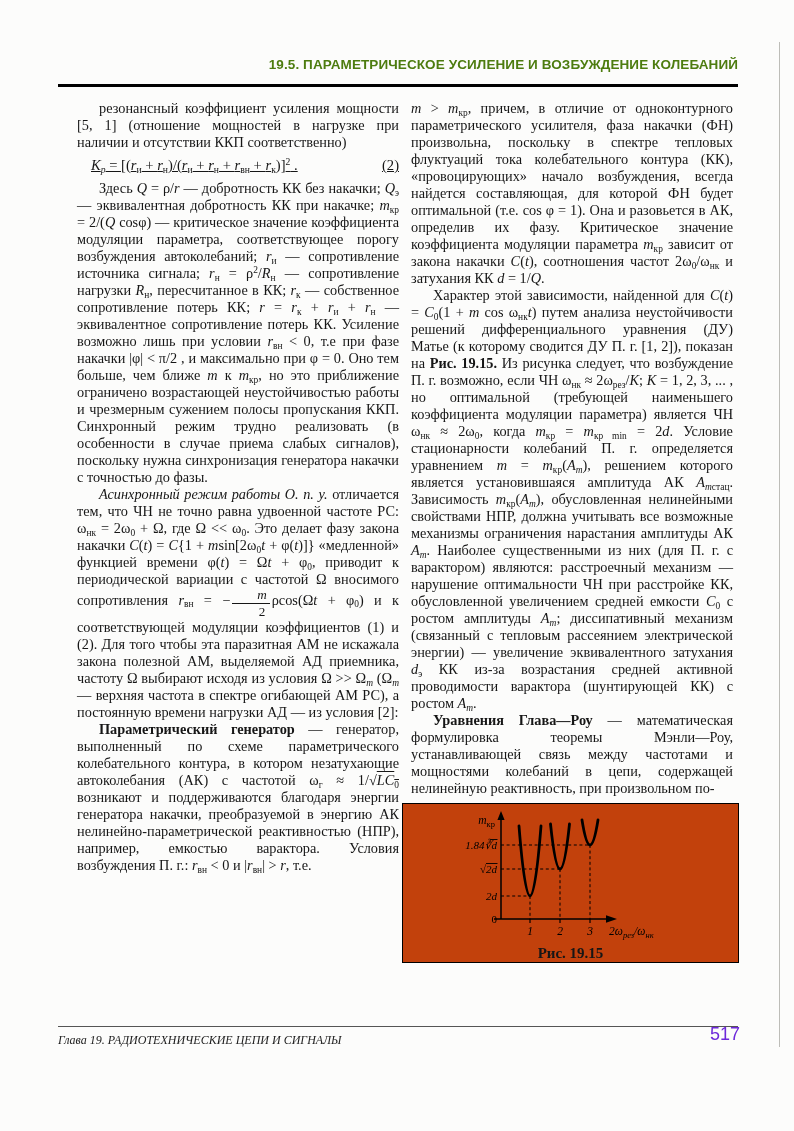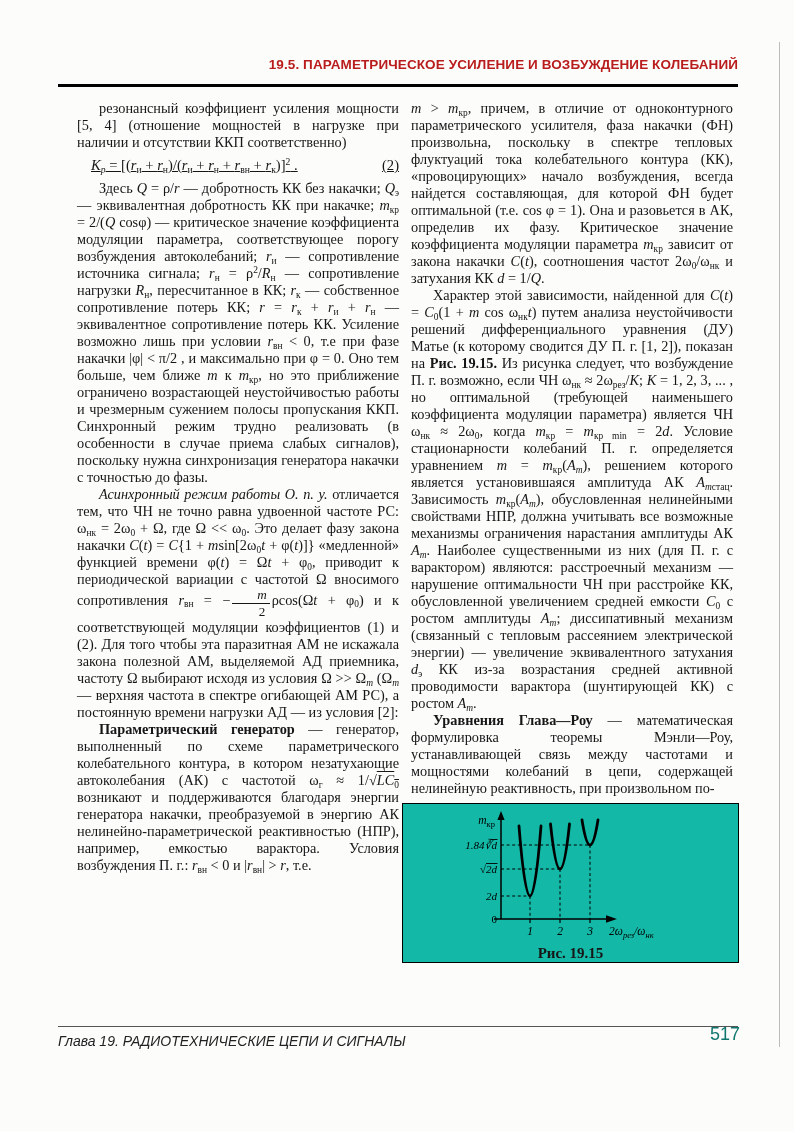--- a/index.html
+++ b/index.html
@@ -4,68 +4,68 @@
 <style>
   html,body{margin:0;padding:0;}
   body{
     width:794px;height:1131px;position:relative;overflow:hidden;
     background:#fcfcfb;color:#161616;
     font-family:"Liberation Serif",serif;
   }
   .running-head{
     position:absolute;top:57px;left:58px;width:680px;text-align:right;
     font-family:"Liberation Sans",sans-serif;font-size:13.5px;font-weight:bold;
-    letter-spacing:.1px;color:#b91c1c;
+    letter-spacing:.1px;color:#4d7c0f;
   }
   .head-rule{position:absolute;top:84px;left:58px;width:680px;height:3px;background:#000;}
   .columns{position:absolute;top:100px;left:77px;width:656px;display:flex;gap:12px;align-items:flex-start;}
   .col{width:322px;font-size:14.3px;line-height:17px;text-align:justify;}
   p.para{margin:0;text-indent:22px;}
   p.noindent{text-indent:0;}
   i{font-style:italic;}
   sub,sup{font-size:.66em;line-height:0;}
   sub{vertical-align:-.3em;}
   sup{vertical-align:.5em;}
   .equation{margin:6px 0 6px 14px;display:flex;align-items:baseline;font-size:14.6px;text-decoration:underline;}
   .eq-body{flex:1;}
   .eq-num{margin-left:8px;}
   .eq-plain{margin:8px 0 8px 28px;font-size:14.6px;}
   .frac{display:inline-block;vertical-align:-.85em;text-align:center;line-height:1.05;font-size:.92em;margin:0 2px;}
   .frac .fnum{display:block;border-bottom:1px solid #161616;padding:0 3px 1px;}
   .frac .fden{display:block;padding-top:1px;}
   .ovl{text-decoration:overline;}
   figure.figure-box{
     margin:6px 0 0 -9px;width:337px;height:160px;box-sizing:border-box;
-    border:1px solid #000;padding:5px 0 0;background:#14b8a6;
+    border:1px solid #000;padding:5px 0 0;background:#c2410c;
   }
   figure.figure-box svg{display:block;}
   figcaption{text-align:center;font-weight:bold;font-size:15px;margin-top:4px;font-family:"Liberation Serif",serif;}
   .footer-rule{position:absolute;top:1026px;left:58px;width:680px;height:1px;background:#555;}
   .footer-left{
     position:absolute;top:1033px;left:58px;
-    font-family:Liberation Sans, sans-serif;font-style:italic;font-size:14px;color:#222;
+    font-family:Liberation Serif, serif;font-style:italic;font-size:12px;color:#222;
   }
   .footer-page{
     position:absolute;top:1024px;right:54px;
-    font-family:"Liberation Sans",sans-serif;font-size:18px;color:#0f766e;
+    font-family:"Liberation Sans",sans-serif;font-size:18px;color:#6d28d9;
   }
   .scan-edge{position:absolute;top:42px;right:14px;width:1px;height:1005px;background:#bdbdb8;}
 </style>
 </head>
 <body>
 
 <div class="running-head">
   <span>19.5. ПАРАМЕТРИЧЕСКОЕ УСИЛЕНИЕ И ВОЗБУЖДЕНИЕ КОЛЕБАНИЙ</span>
 </div>
 <div class="head-rule"></div>
 
 <div class="columns">
 
   <div class="col">
-    <p class="para">резонансный коэффициент усиления мощности [5, 4] (отношение мощностей в нагрузке при наличии и отсутствии ККП соответственно)</p>
+    <p class="para">резонансный коэффициент усиления мощности [5, 1] (отношение мощностей в нагрузке при наличии и отсутствии ККП соответственно)</p>
     <div class="equation">
       <span class="eq-body"><i>K<sub>p</sub></i> = [(<i>r</i><sub>и</sub> + <i>r</i><sub>н</sub>)/(<i>r</i><sub>и</sub> + <i>r</i><sub>н</sub> + <i>r</i><sub>вн</sub> + <i>r</i><sub>к</sub>)]<sup>2</sup> .</span>
       <span class="eq-num">(2)</span>
     </div>
     <p class="para">Здесь <i>Q</i> = ρ/<i>r</i> — добротность КК без накачки; <i>Q</i><sub>э</sub> — эквивалентная добротность КК при накачке; <i>m</i><sub>кр</sub> = 2/(<i>Q</i> cosφ) — критическое значение коэффициента модуляции параметра, соответствующее порогу возбуждения автоколебаний; <i>r</i><sub>и</sub> — сопротивление источника сигнала; <i>r</i><sub>н</sub> = ρ<sup>2</sup>/<i>R</i><sub>н</sub> — сопротивление нагрузки <i>R</i><sub>н</sub>, пересчитанное в КК; <i>r</i><sub>к</sub> — собственное сопротивление потерь КК; <i>r</i> = <i>r</i><sub>к</sub> + <i>r</i><sub>и</sub> + <i>r</i><sub>н</sub> — эквивалентное сопротивление потерь КК. Усиление возможно лишь при условии <i>r</i><sub>вн</sub> &lt; 0, т.е при фазе накачки |φ| &lt; π/2 , и максимально при φ = 0. Оно тем больше, чем ближе <i>m</i> к <i>m</i><sub>кр</sub>, но это приближение ограничено возрастающей неустойчивостью работы и чрезмерным сужением полосы пропускания ККП. Синхронный режим трудно реализовать (в особенности в случае приема слабых сигналов), поскольку нужна синхронизация генератора накачки с точностью до фазы.</p>
     <p class="para"><i>Асинхронный режим работы О. п. у.</i> отличается тем, что ЧН не точно равна удвоенной частоте РС: ω<sub>нк</sub> = 2ω<sub>0</sub> + Ω, где Ω &lt;&lt; ω<sub>0</sub>. Это делает фазу закона накачки <i>C</i>(<i>t</i>) = <i>C</i>{1 + <i>m</i>sin[2ω<sub>0</sub><i>t</i> + φ(<i>t</i>)]} «медленной» функцией времени φ(<i>t</i>) = Ω<i>t</i> + φ<sub>0</sub>, приводит к периодической вариации с частотой Ω вносимого сопротивления <i>r</i><sub>вн</sub> = −<span class="frac"><span class="fnum"><i>m</i></span><span class="fden">2</span></span>ρcos(Ω<i>t</i> + φ<sub>0</sub>) и к соответствующей модуляции коэффициентов (1) и (2). Для того чтобы эта паразитная АМ не искажала закона полезной АМ, выделяемой АД приемника, частоту Ω выбирают исходя из условия Ω &gt;&gt; Ω<sub><i>m</i></sub> (Ω<sub><i>m</i></sub> — верхняя частота в спектре огибающей АМ РС), а постоянную времени нагрузки АД — из условия [2]:</p>
     <p class="para"><b>Параметрический генератор</b> — генератор, выполненный по схеме параметрического колебательного контура, в котором незатухающие автоколебания (АК) с частотой ω<sub>г</sub> ≈ 1/<span class="rad">√<span class="ovl"><i>LC</i><sub>0</sub></span></span> возникают и поддерживаются благодаря энергии генератора накачки, преобразуемой в энергию АК нелинейно-параметрической реактивностью (НПР), например, емкостью варактора. Условия возбуждения П. г.: <i>r</i><sub>вн</sub> &lt; 0 и |<i>r</i><sub>вн</sub>| &gt; <i>r</i>, т.е.</p>
   </div>
 
   <div class="col">

